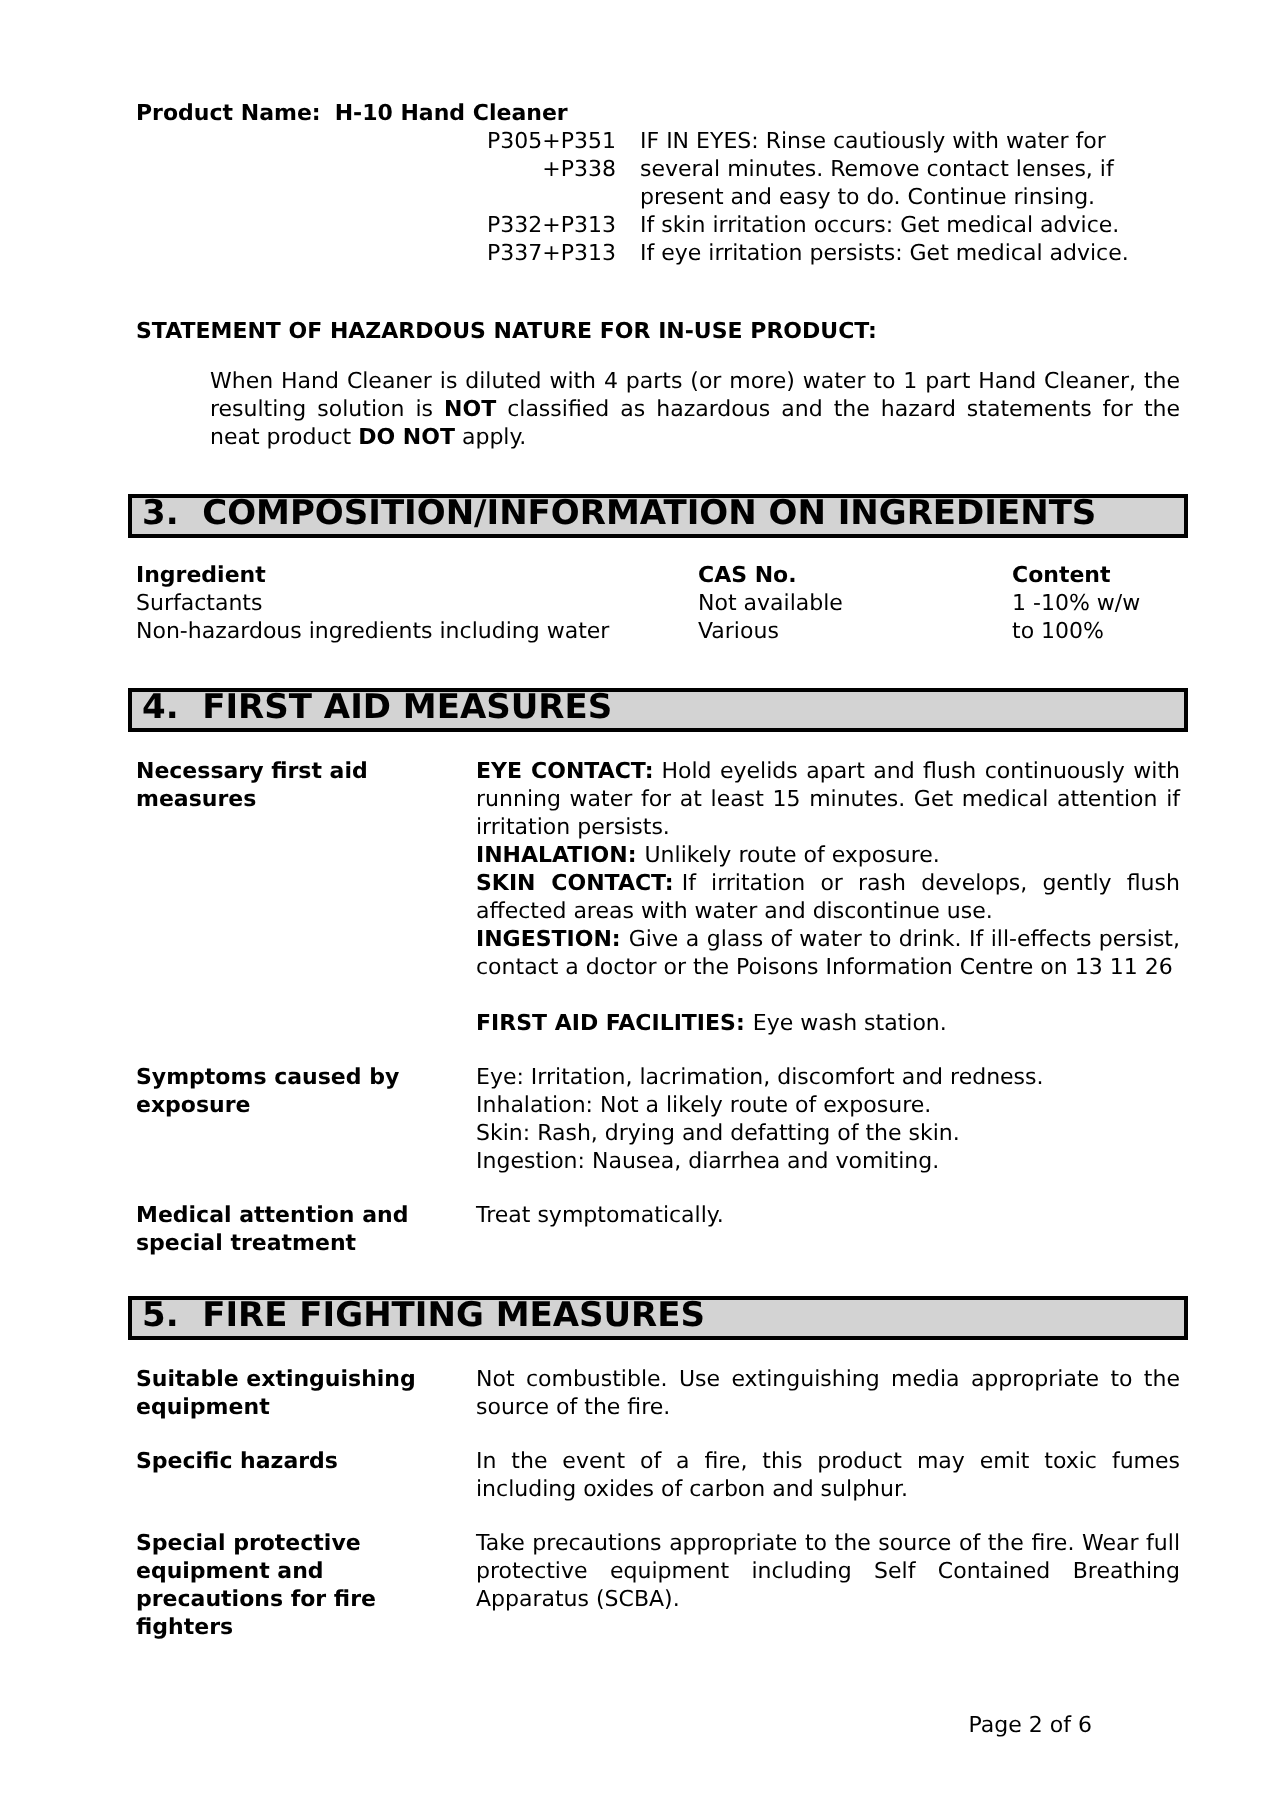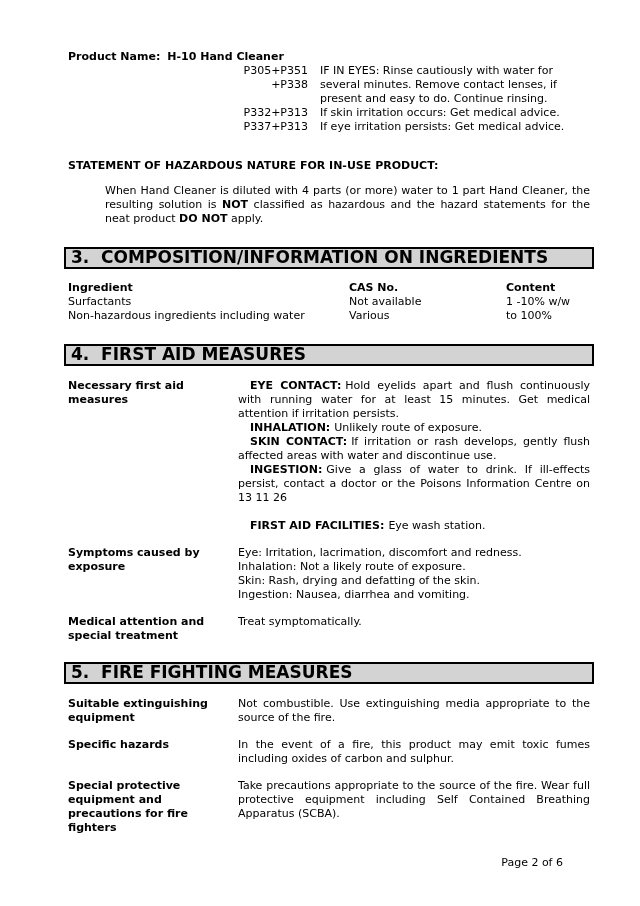--- a/index.html
+++ b/index.html
@@ -56,26 +56,26 @@
   .comp-table { margin-top: 12px; }
   .comp-row { display: grid; grid-template-columns: 245px 121px 1fr; gap: 36px; }
 
   
   .entries { margin-top: 13px; }
   .entry { display: grid; grid-template-columns: 170px 1fr; }
   .entry + .entry { margin-top: 13px; }
   .entry-label { font-weight: bold; max-width: 155px; }
   .entry-content p { text-align: justify; }
   .entry-content .lead { font-weight: bold; }
-  .entry-content .lead:not(:empty) { margin-right: 4px; margin-left: 12px; }
+  .entry-content .lead:not(:empty) { margin-right: 4px; }
   .entry-content p.spaced { margin-top: 14px; }
 
   
   .footer {
-    position: absolute; top: 856px; right: 77px;
+    position: absolute; top: 856px; right: 94px;
   }
 </style>
 </head>
 <body>
 
 <div class="page">
 
   <div class="product-line">
     <span class="bold">Product Name:</span><span class="bold value">H-10 Hand Cleaner</span>
   </div>

